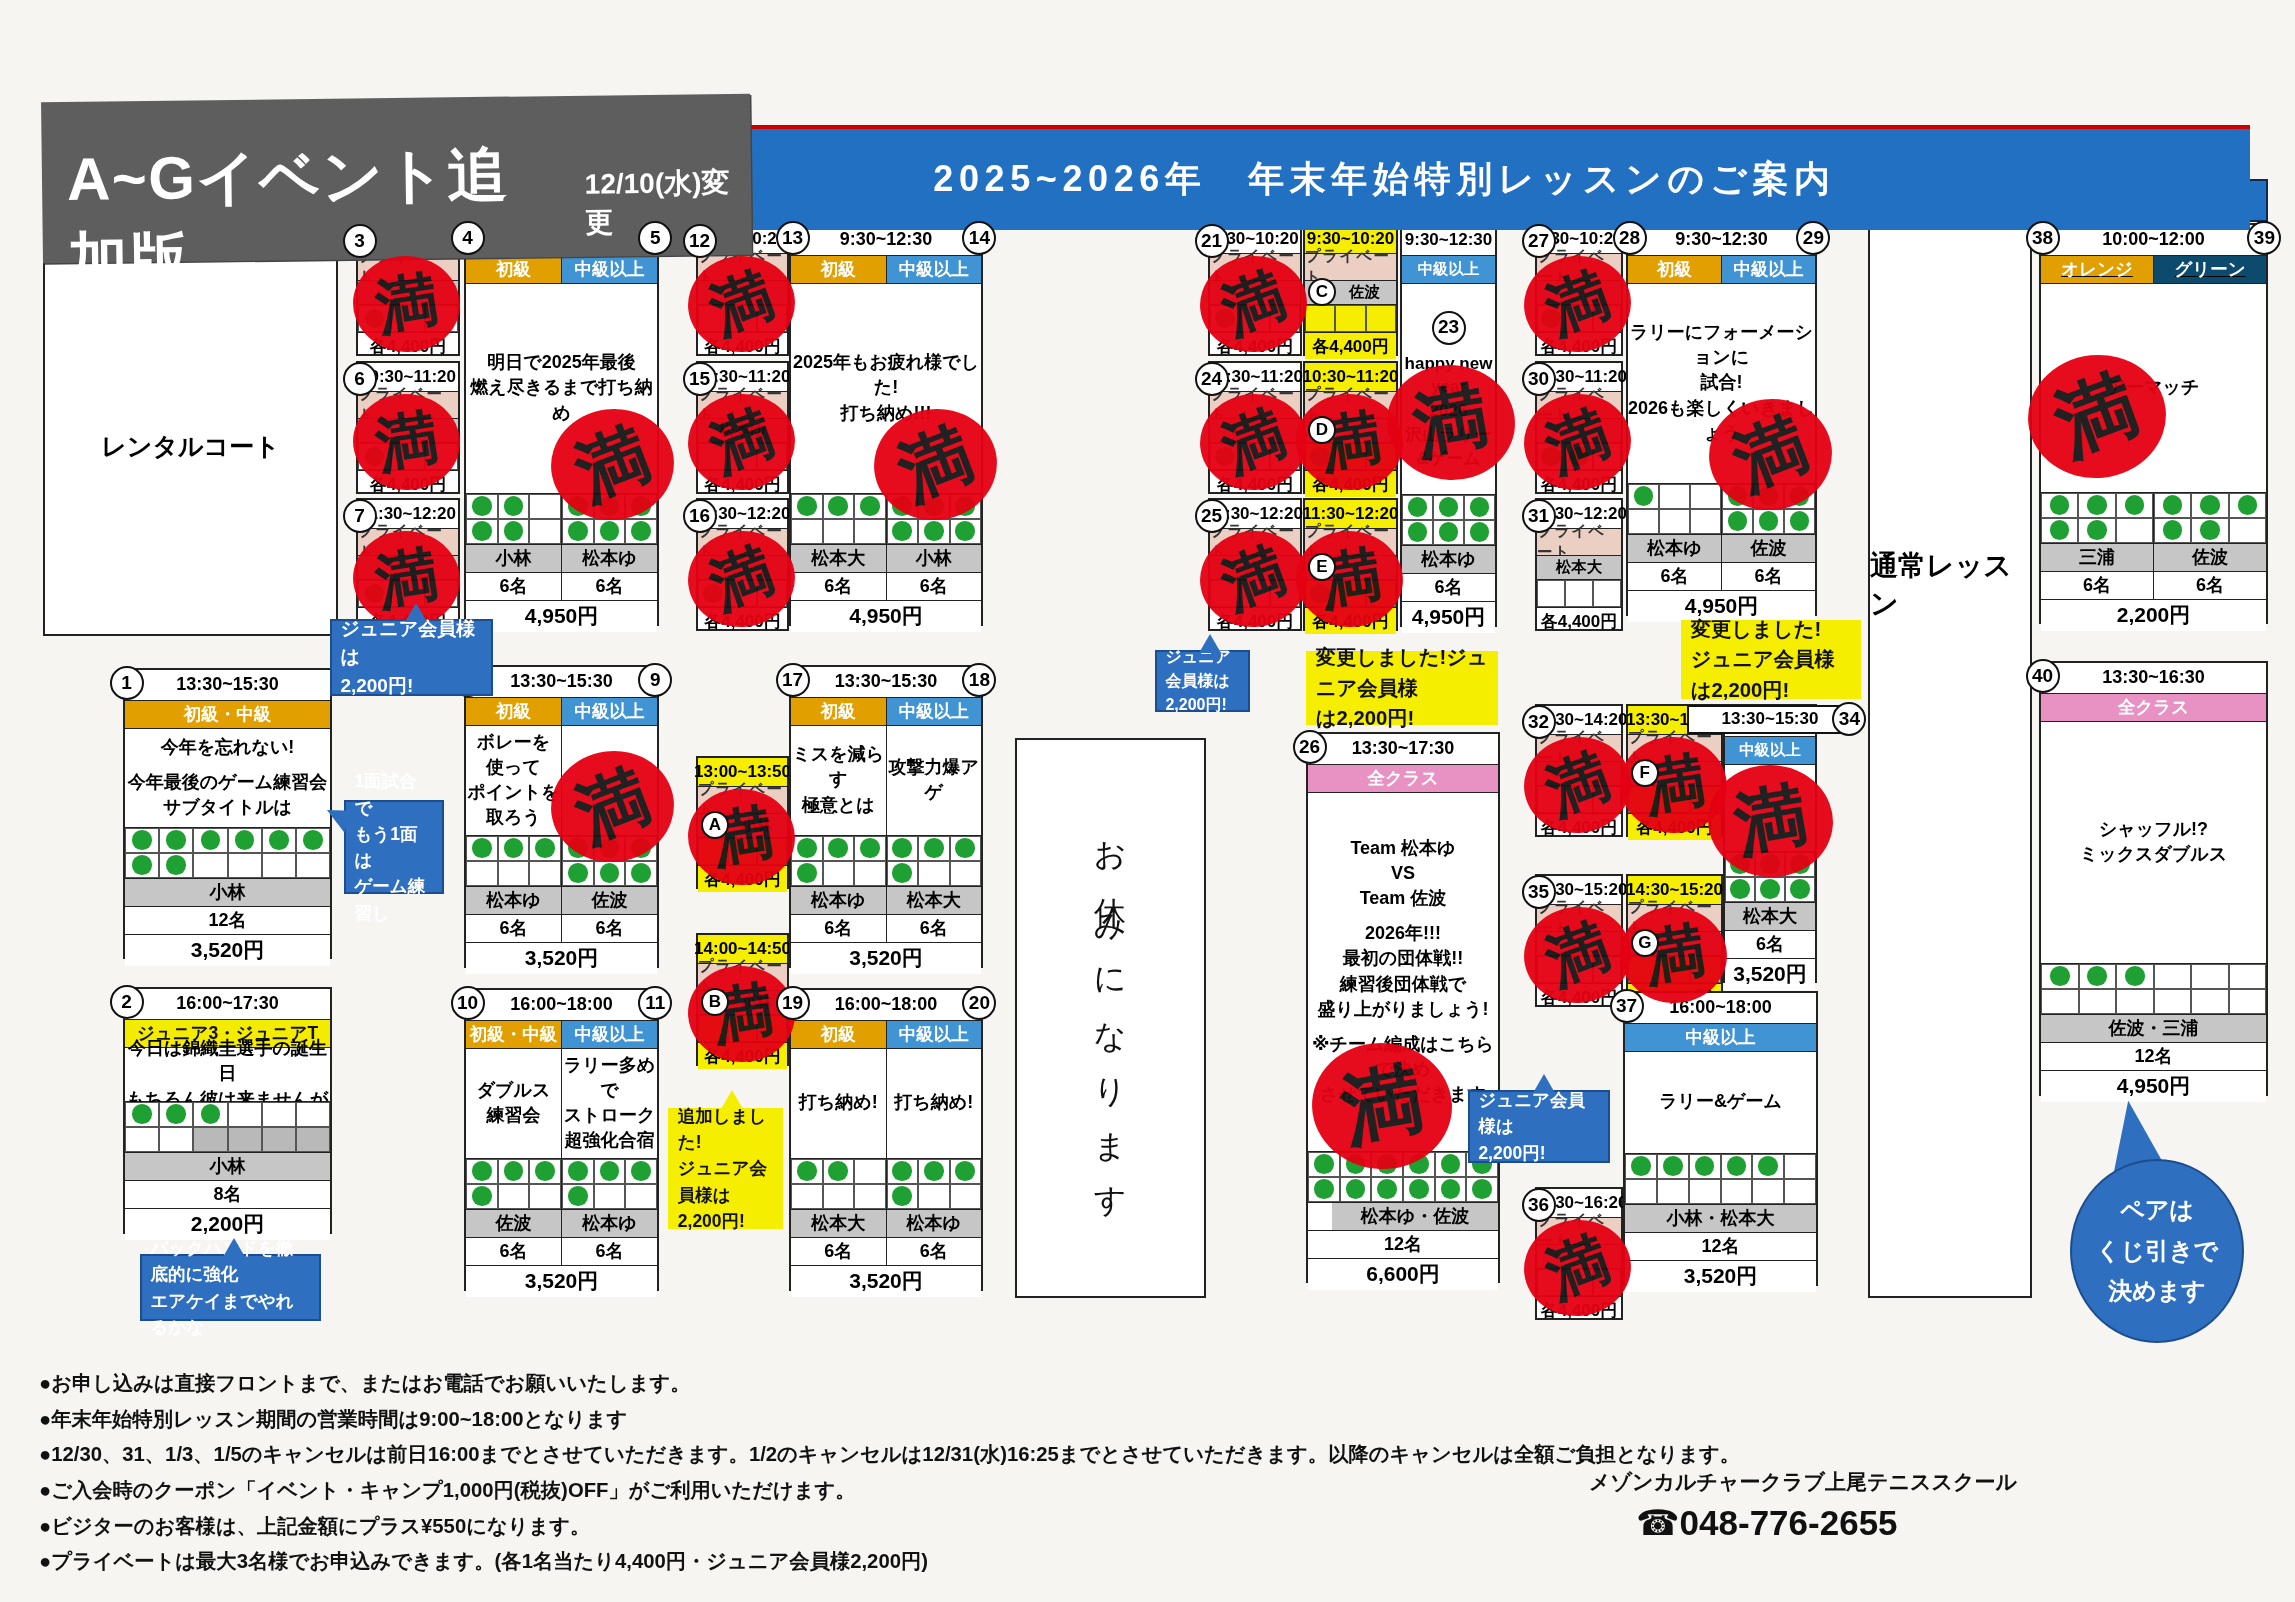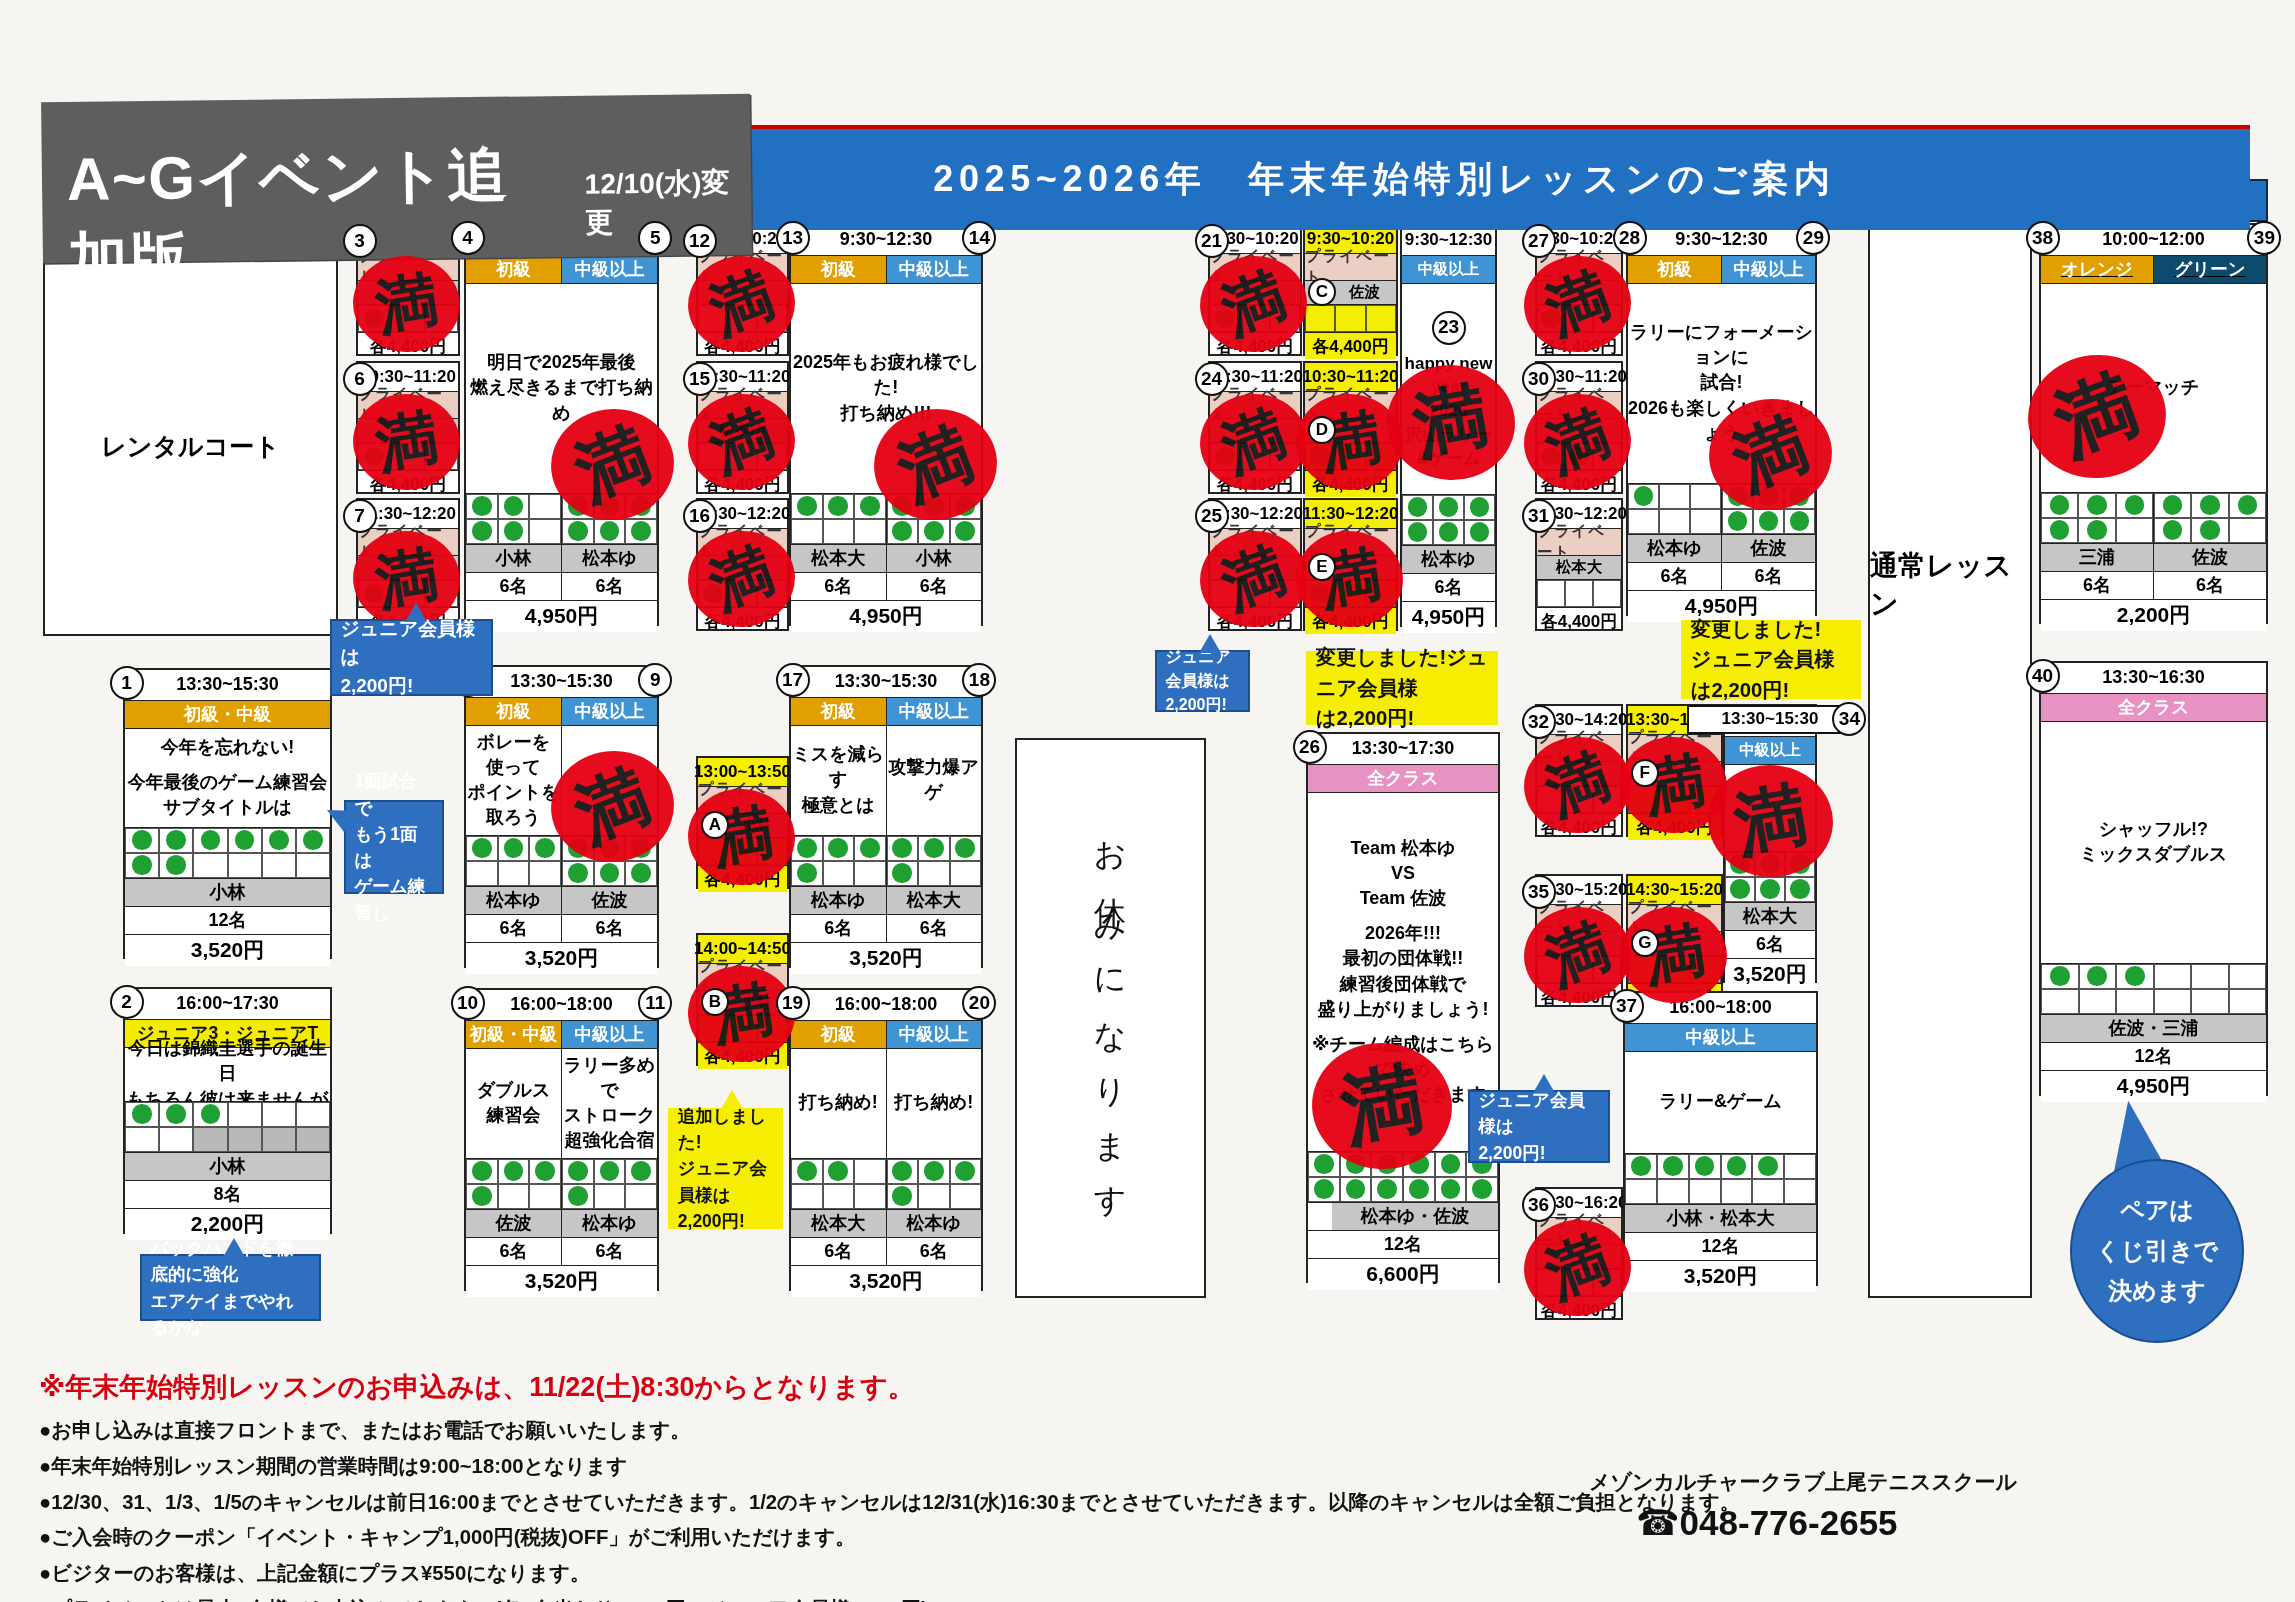--- a/index.html
+++ b/index.html
@@ -49,24 +49,23 @@
 <body>
 
 <div class="page" id="page">
   <div class="banner abs" style="left:519px;top:125px;width:1731px;height:105px;">2025~2026年　年末年始特別レッスンのご案内</div>
   <div class="grayBox abs" style="left:42px;top:98px;width:709px;height:161px;">
     <span class="big">A~Gイベント追加版</span>
     <span class="small">12/10(水)変更</span>
   </div>
   <div id="sched"></div>
   <div class="abs" id="footNotes" style="left:39px;top:1369px;width:1550px;">
-      <div class="footNote" style="color: rgb(215, 0, 15); font-size: 27px; margin-bottom: 11.2px;">※年末年始特別レッスンのお申込みは、11/22(土)8:30からとなります。</div>
       <div class="footNote" style="font-size: 20.3px; margin-bottom: 7.7px;">●お申し込みは直接フロントまで、またはお電話でお願いいたします。</div>
       <div class="footNote" style="font-size: 20.3px; margin-bottom: 7.7px;">●年末年始特別レッスン期間の営業時間は9:00~18:00となります</div>
-      <div class="footNote" style="font-size: 20.3px; margin-bottom: 7.7px;">●12/30、31、1/3、1/5のキャンセルは前日16:00までとさせていただきます。1/2のキャンセルは12/31(水)16:30までとさせていただきます。以降のキャンセルは全額ご負担となります。</div>
+      <div class="footNote" style="font-size: 20.3px; margin-bottom: 7.7px;">●12/30、31、1/3、1/5のキャンセルは前日16:00までとさせていただきます。1/2のキャンセルは12/31(水)16:25までとさせていただきます。以降のキャンセルは全額ご負担となります。</div>
       <div class="footNote" style="font-size: 20.3px; margin-bottom: 7.7px;">●ご入会時のクーポン「イベント・キャンプ1,000円(税抜)OFF」がご利用いただけます。</div>
       <div class="footNote" style="font-size: 20.3px; margin-bottom: 7.7px;">●ビジターのお客様は、上記金額にプラス¥550になります。</div>
       <div class="footNote" style="font-size: 20.3px; margin-bottom: 7.7px;">●プライベートは最大3名様でお申込みできます。(各1名当たり4,400円・ジュニア会員様2,200円)</div>
     </div>
   <div class="abs" style="left:1589px;top:1468px;font-size:21px;font-weight:bold;color:#111;">メゾンカルチャークラブ上尾テニススクール</div>
   <div class="abs" style="left:1636px;top:1503px;font-size:35px;font-weight:bold;color:#111;">☎048-776-2655</div>
 <div class="dayhdr abs" style="left: 43px; top: 179px; width: 295px; height: 43px;">12月29日(月)</div>
     <div class="dayhdr abs" style="left: 348px; top: 179px; width: 341px; height: 43px;">12月30日(火)</div>
     <div class="dayhdr abs" style="left: 695px; top: 179px; width: 314px; height: 43px;">12月31日(水)</div>
     <div class="dayhdr abs" style="left: 1015px; top: 179px; width: 191px; height: 43px;">1月1日(木)</div>

